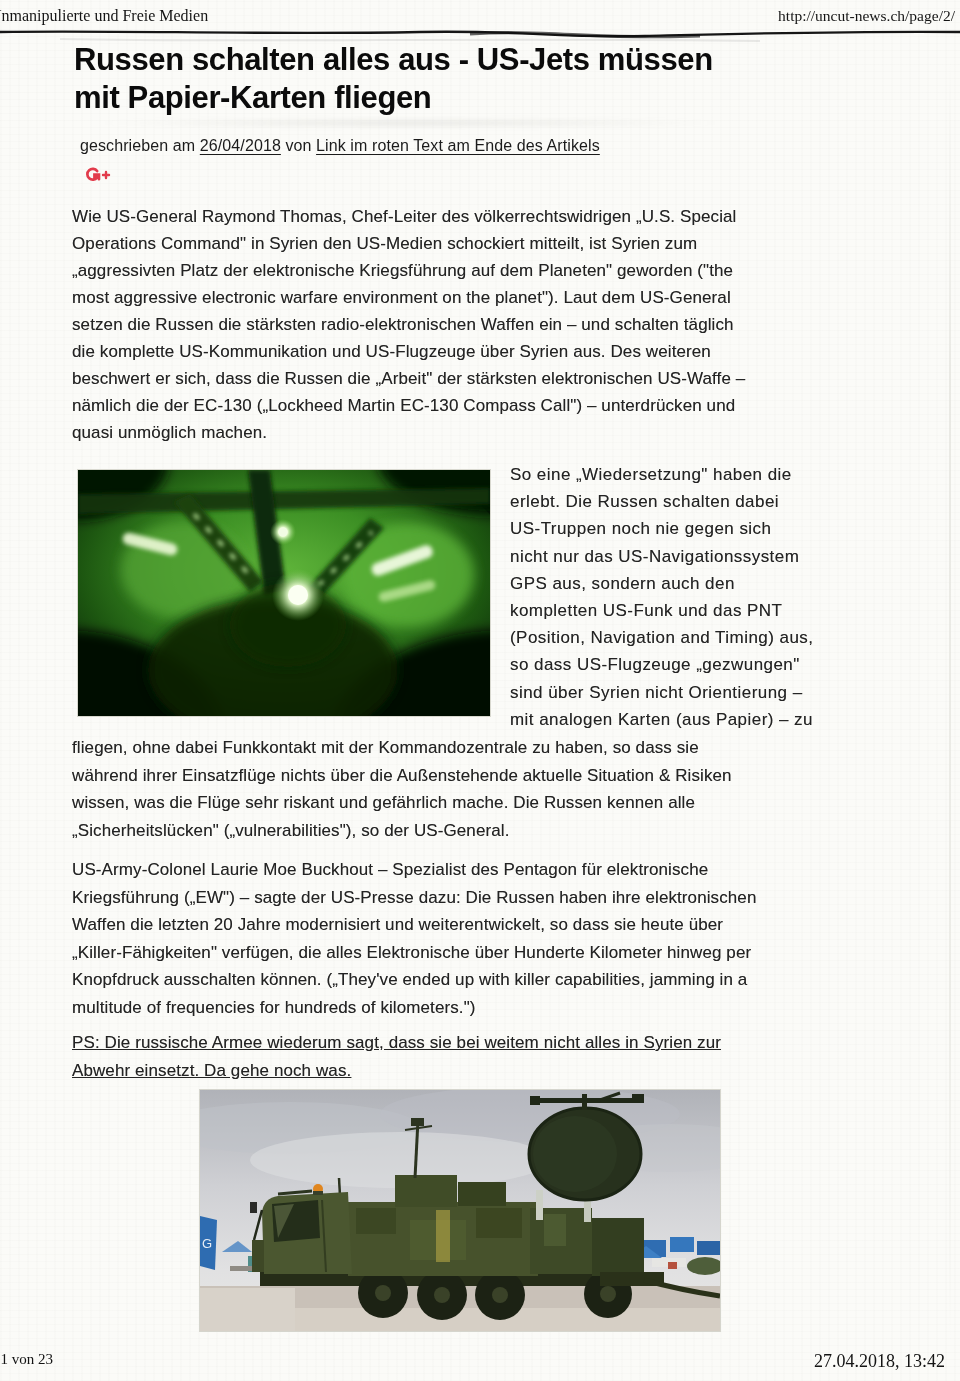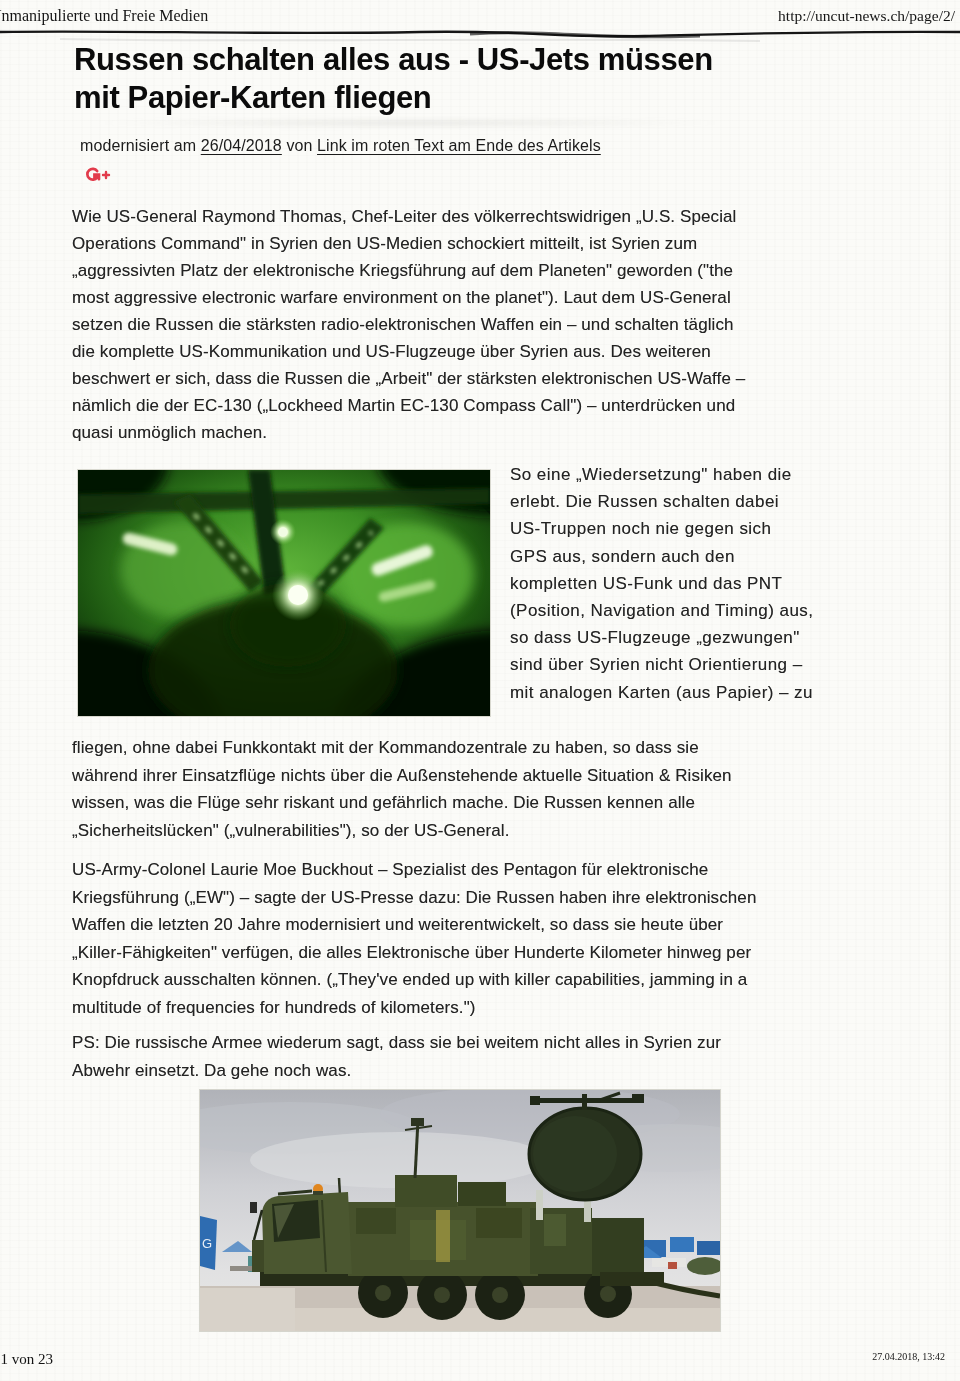--- a/index.html
+++ b/index.html
@@ -14,35 +14,35 @@
       repeating-linear-gradient(0deg,rgba(120,120,110,.025) 0 1px,transparent 1px 7px),
       repeating-linear-gradient(90deg,rgba(120,120,110,.02) 0 2px,transparent 2px 9px);
   }
   .serif{font-family:"Liberation Serif",serif;}
   
   .hdr-left{position:absolute;top:7px;left:0;width:320px;overflow:hidden;font-size:16px;color:#141414;white-space:nowrap;}
   .hdr-left .clip{display:inline-block;margin-left:-10px;}
   .hdr-right{position:absolute;top:7px;right:5px;font-size:15.5px;color:#141414;white-space:nowrap;margin-left:30px;}
   .ftr-left{position:absolute;top:1351px;left:0;width:160px;overflow:hidden;font-size:15px;color:#141414;white-space:nowrap;}
   .ftr-left .clip{display:inline-block;margin-left:-7px;}
-  .ftr-right{position:absolute;top:1351px;right:15px;font-size:10px;color:#141414;white-space:nowrap;}
+  .ftr-right{position:absolute;top:1351px;right:15px;font-size:18px;color:#141414;white-space:nowrap;}
   .rule{position:absolute;top:22px;left:0;width:960px;height:26px;}
   
   .title{position:absolute;left:74px;top:40px;font-weight:700;font-size:31.5px;line-height:38px;
          color:#0b0b0b;letter-spacing:-.4px;transform:scaleX(.985);transform-origin:left top;}
   .title div{white-space:nowrap;}
   .byline{position:absolute;left:80px;top:137px;font-size:16px;color:#1b1b1b;letter-spacing:.1px;white-space:nowrap;}
   .u{text-decoration:underline;text-underline-offset:3px;}
   .gplus{position:absolute;left:85px;top:167px;width:26px;height:16px;cursor:pointer;}
   .para div{white-space:nowrap;text-shadow:0 0 .4px rgba(20,20,20,.4);}
   .p1{position:absolute;left:72px;top:203px;font-size:17px;line-height:27px;letter-spacing:.1px;}
   .pcol{position:absolute;left:510px;top:461px;font-size:17px;line-height:27.2px;letter-spacing:.45px;}
   .p2c{position:absolute;left:72px;top:734px;font-size:17px;line-height:27.5px;letter-spacing:.1px;}
   .p3{position:absolute;left:72px;top:856px;font-size:17px;line-height:27.5px;letter-spacing:.1px;}
-  .psx{position:absolute;left:72px;top:1029px;font-size:17px;line-height:27.5px;letter-spacing:.1px;}
+  .psx{position:absolute;left:72px;top:1029px;font-size:17px;line-height:27.5px;letter-spacing:.1px;text-decoration:underline;}
   
   .photo1{position:absolute;left:78px;top:470px;width:412px;height:246px;outline:1px solid #d8d8cf;}
   .photo2{position:absolute;left:200px;top:1090px;width:520px;height:241px;outline:1px solid #d5d5cd;}
   .photo1 svg,.photo2 svg{display:block;width:100%;height:100%;}
   
   .vline{position:absolute;left:949px;top:60px;width:2px;height:1280px;
          background:linear-gradient(rgba(0,0,0,0),#e2e2dc 25%,#e7e7e1 75%,rgba(0,0,0,0));opacity:.7;}
   .sheen{position:absolute;left:90px;top:118px;width:640px;height:10px;
          background:radial-gradient(ellipse at 50% 50%,rgba(150,150,145,.18),rgba(0,0,0,0) 70%);filter:blur(2px);}
 </style>
@@ -63,21 +63,21 @@
   </svg>
   <div class="sheen"></div>
   <div class="vline"></div>
 
   <div class="title">
     <div>Russen schalten alles aus - US-Jets müssen</div>
     <div>mit Papier-Karten fliegen</div>
   </div>
 
   <div class="byline">
-    <span>modernisiert am</span>
+    <span>geschrieben am</span>
     <span class="u">26/04/2018</span>
     <span>von</span>
     <span class="u">Link im roten Text am Ende des Artikels</span>
   </div>
 
   <div class="gplus">
     <svg viewBox="0 0 26 16">
       <path d="M12.5,5.5 A6,6 0 1 0 12.5,12.5 L9.5,12.5 L9.5,9.5 L14.5,9.5 L14.5,14.5" fill="none" stroke="#e23b4b" stroke-width="3" stroke-linecap="round" transform="scale(0.9) translate(1,-1)"></path>
       <path d="M18,8 h6 M21,5 v6" stroke="#e23b4b" stroke-width="2.4" stroke-linecap="round"></path>
     </svg>
@@ -143,20 +143,21 @@
       <circle cx="220" cy="125" r="10" fill="#fbfff2"></circle>
       <circle cx="205" cy="62" r="13" fill="url(#nvSpot)"></circle>
       <circle cx="205" cy="62" r="4.5" fill="#f2fce4"></circle>
     </svg>
   </div>
 
   <div class="para pcol">
       <div>So eine „Wiedersetzung" haben die</div>
       <div>erlebt. Die Russen schalten dabei</div>
       <div>US-Truppen noch nie gegen sich</div>
+      <div>nicht nur das US-Navigationssystem</div>
       <div>GPS aus, sondern auch den</div>
       <div>kompletten US-Funk und das PNT</div>
       <div>(Position, Navigation and Timing) aus,</div>
       <div>so dass US-Flugzeuge „gezwungen"</div>
       <div>sind über Syrien nicht Orientierung –</div>
       <div>mit analogen Karten (aus Papier) – zu</div>
     </div>
 
   <div class="para p2c">
       <div>fliegen, ohne dabei Funkkontakt mit der Kommandozentrale zu haben, so dass sie</div>

